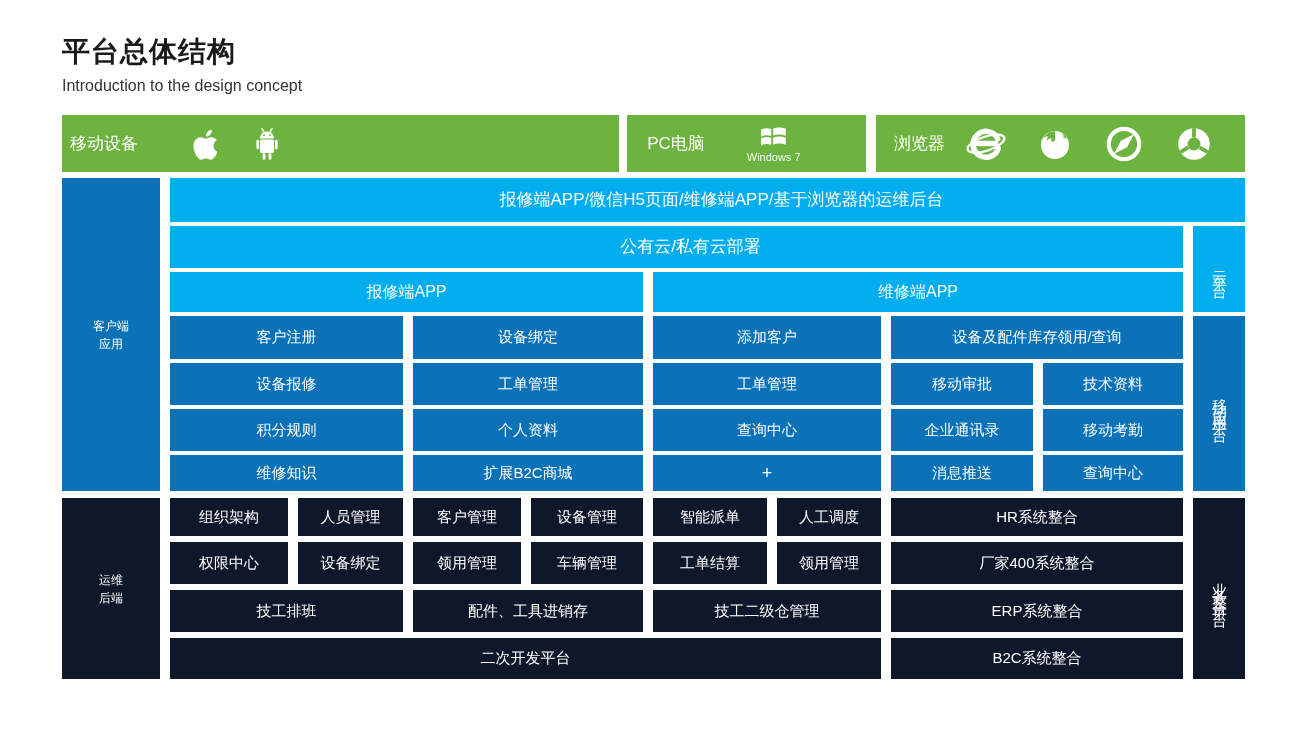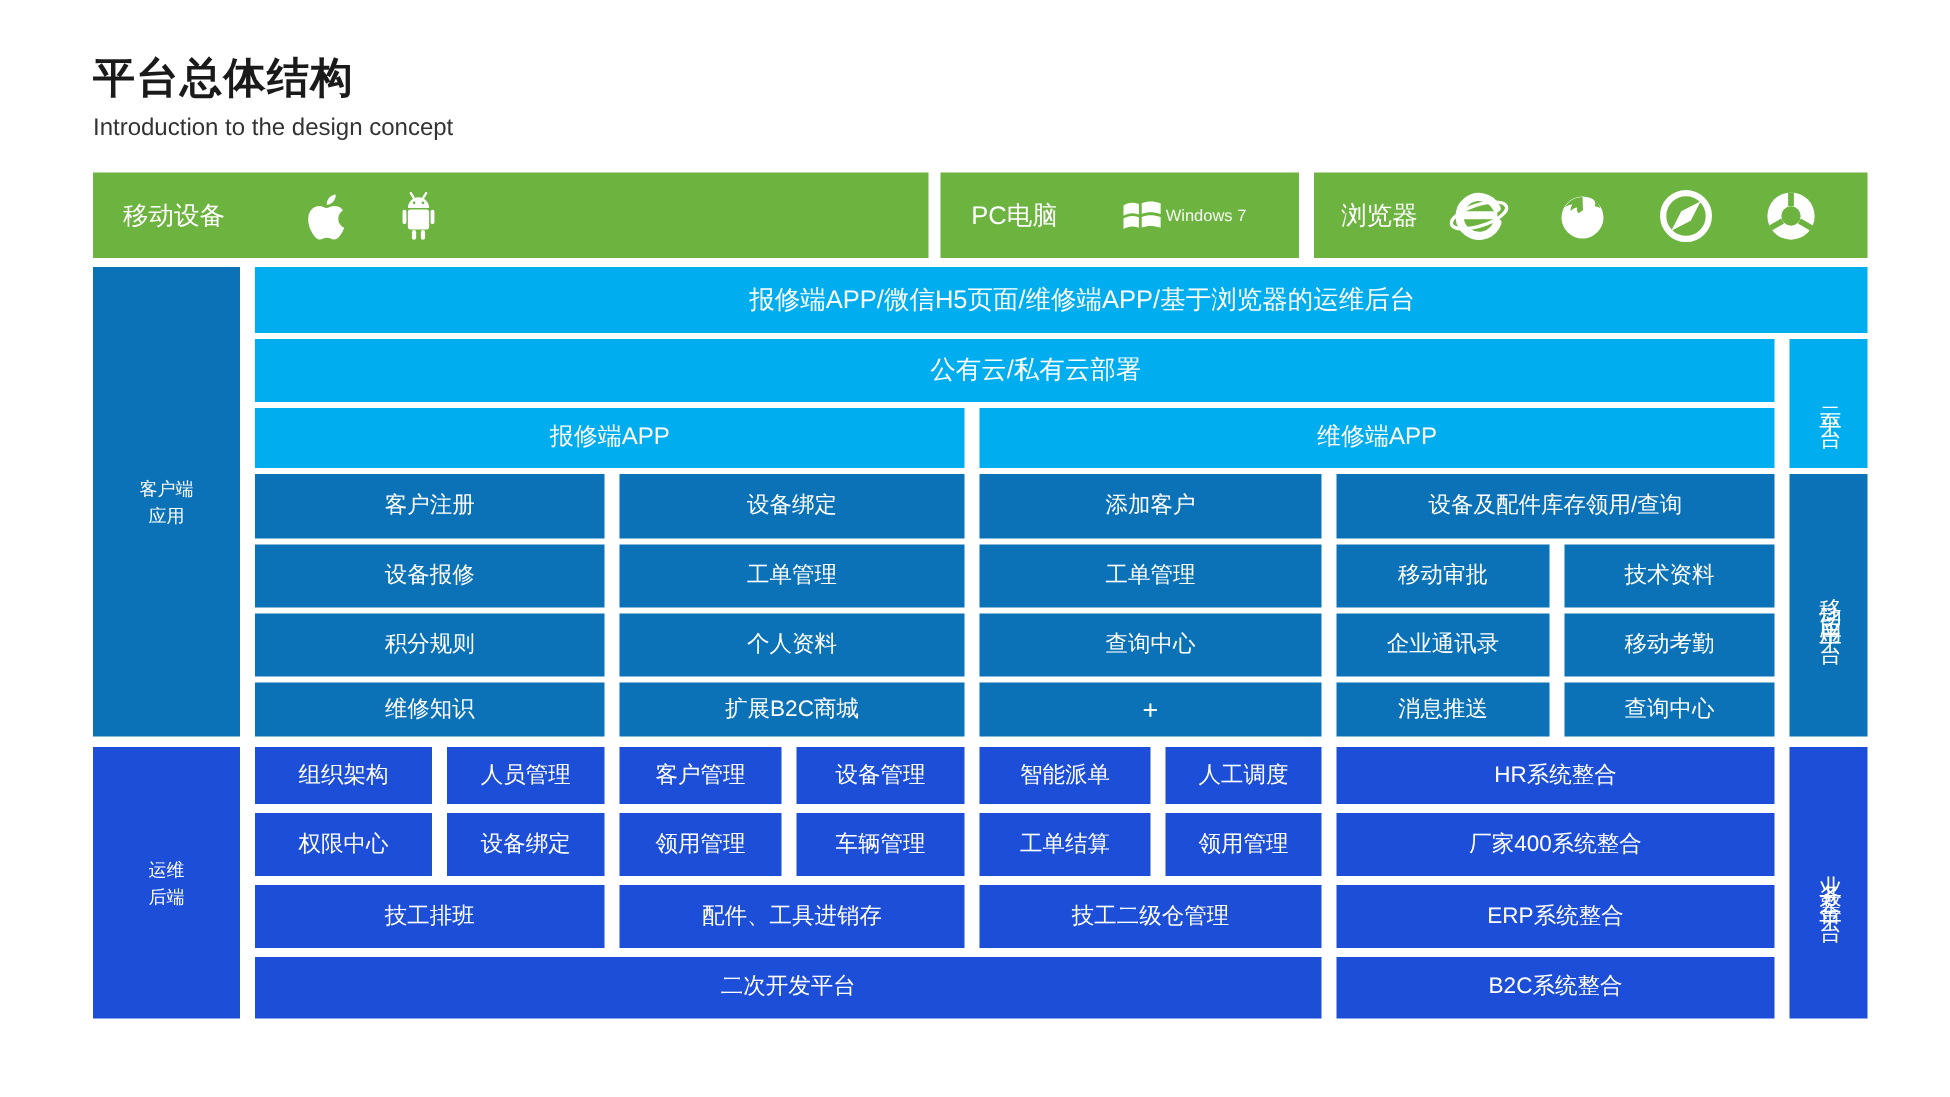--- a/index.html
+++ b/index.html
@@ -31,30 +31,30 @@
     width: 1183px; height: 57px;
     display: flex;
   }
   .seg {
     background: #6cb33f;
     height: 57px;
     display: flex;
     align-items: center;
     color: #ffffff;
   }
-  .seg-mobile  { width: 590px; padding-left: 20px; }
+  .seg-mobile  { width: 590px; padding-left: 8px; }
   .seg-pc      { width: 252px; margin-left: 8px; padding-left: 20px; }
   .seg-browser { width: 390px; margin-left: 10px; padding-left: 18px; }
   .seg .lbl { font-size: 17px; white-space: nowrap; }
   .seg svg { display: block; }
   .icon-apple   { margin-left: 50px; }
   .icon-android { margin-left: 26px; }
   .winblock {
     margin-left: 42px;
-    display: flex; flex-direction: row; align-items: center;
+    display: flex; flex-direction: column; align-items: center;
   }
   .winblock .wintext { font-size: 11px; color: #ffffff; opacity: .95; margin-top: 1px; }
   .browser-icons { display: flex; align-items: center; gap: 28px; margin-left: 20px; }
   
   .grid {
     position: absolute; left: 62px;
     width: 1183px;
     display: grid;
     grid-template-columns: 98px 118px 105px 108px 112px 114px 104px 142px 140px 52px;
     column-gap: 10px;
@@ -71,21 +71,21 @@
   }
   .cell {
     display: flex; align-items: center; justify-content: center;
     color: #ffffff;
     font-size: 15px;
     text-align: center;
     line-height: 1.25;
   }
   .cyan { background: #00aeef; }
   .blue { background: #0b72b8; }
-  .gray { background: #1d4ed8; }
+  .gray { background: #0f172a; }
   .banner { font-size: 17px; padding-left: 28px; }
   .appsrow { font-size: 16px; }
   .sidelabel { font-size: 12px; white-space: pre-line; line-height: 1.5; }
   .vtext {
     writing-mode: vertical-rl;
     text-orientation: upright;
     letter-spacing: 6px;
     font-size: 15px;
   }
   .pluscell { font-size: 18px; }

